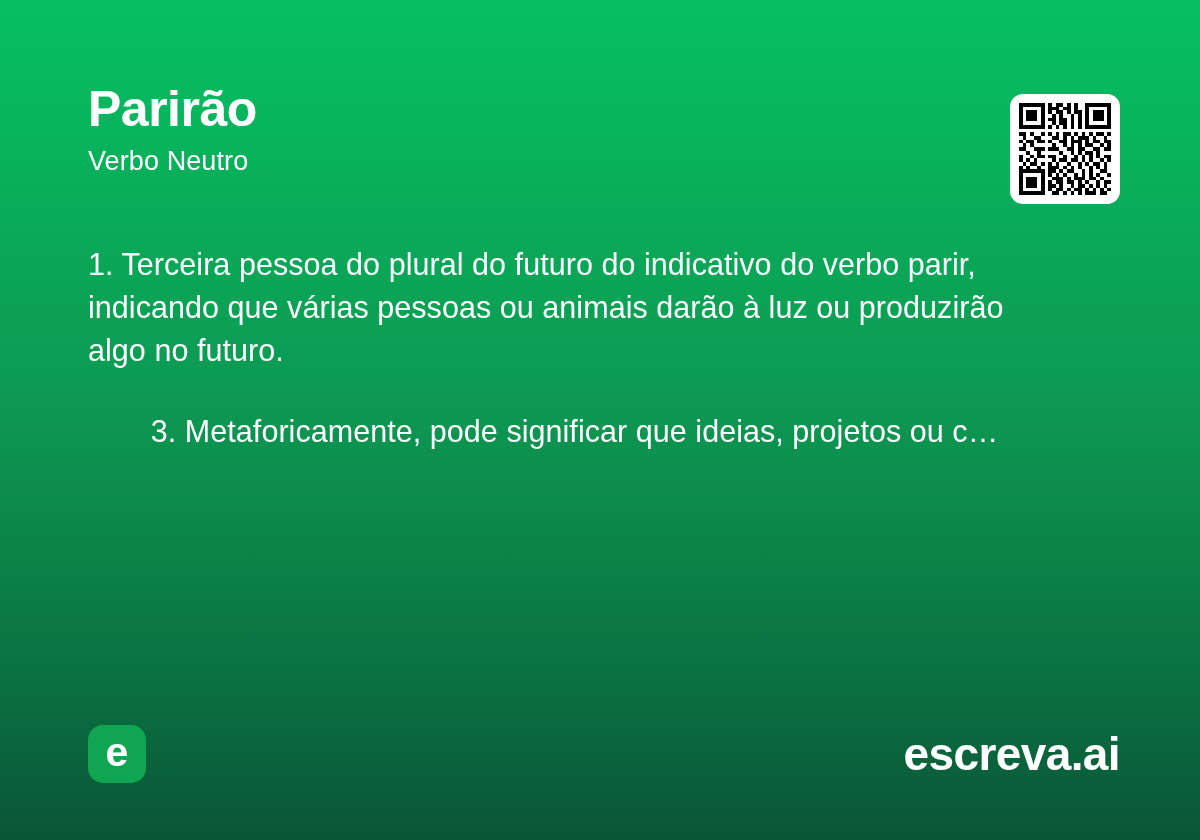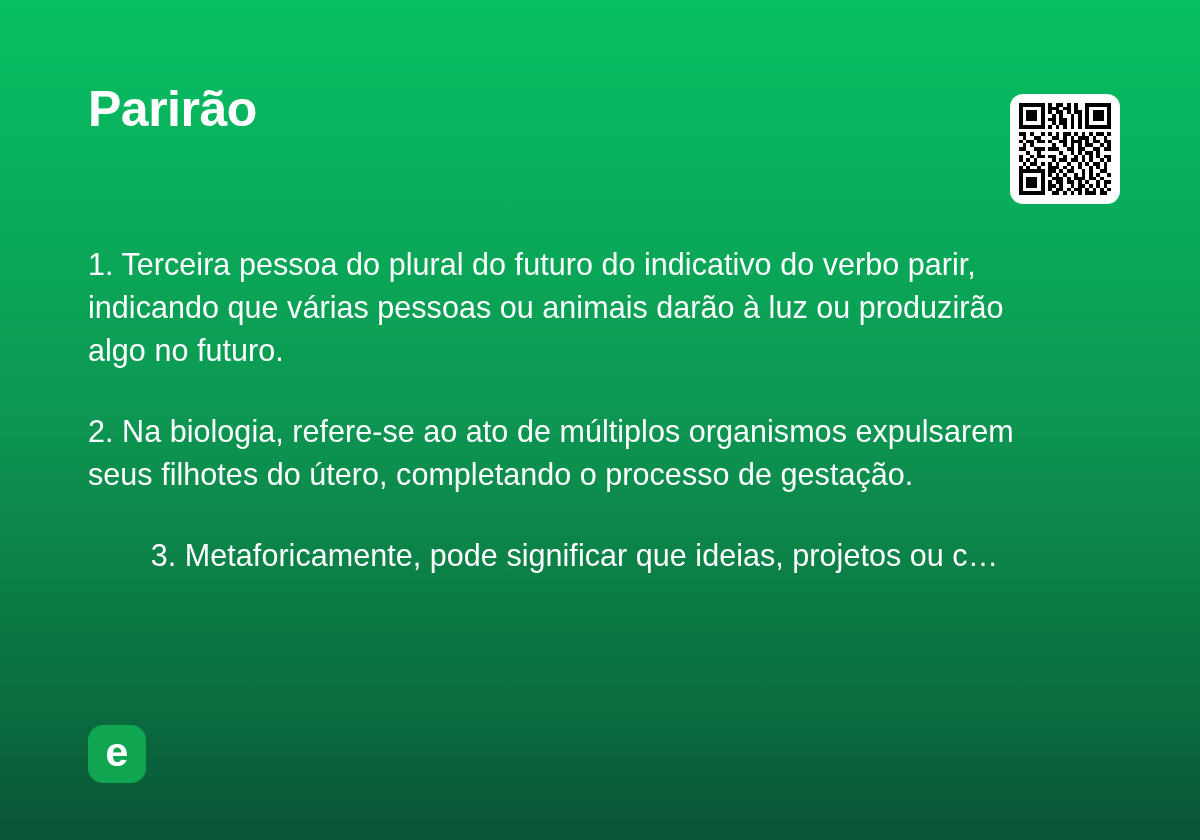--- a/index.html
+++ b/index.html
@@ -134,20 +134,21 @@
     letter-spacing: -0.6px;
   }
 </style>
 </head>
 <body>
 
 <div class="card">
 
   <div class="header">
     <h1 class="title">Parirão</h1>
+    <p class="subtitle">Verbo Neutro</p>
   </div>
 
   <div class="qr-card">
     <svg viewBox="0 0 25 25">
       <rect x="0" y="0" width="25" height="25" fill="#FFFFFF"></rect>
       <g fill="#000000">
 
         <rect x="0" y="0" width="7" height="1"></rect>
           <rect x="0" y="6" width="7" height="1"></rect>
         <rect x="0" y="0" width="1" height="7"></rect>
@@ -327,23 +328,23 @@
         <rect x="14" y="24" width="1" height="1"></rect>
           <rect x="16" y="24" width="1" height="1"></rect>
         <rect x="19" y="24" width="2" height="1"></rect>
           <rect x="23" y="24" width="1" height="1"></rect>
       </g>
     </svg>
   </div>
 
   <div class="definitions">
     <p class="definition">1. Terceira pessoa do plural do futuro do indicativo do verbo parir, indicando que várias pessoas ou animais darão à luz ou produzirão algo no futuro.</p>
-    <p class="definition">2. Na biologia, refere-se ao ato de múltiplos organismos expulsarem seus filhotes do útero, completando o processo de gestação.</p>
     <p class="definition">3. Metaforicamente, pode significar que ideias, projetos ou c…</p>
   </div>
 
   <div class="footer">
     <div class="logo-badge">
       <span>e</span>
     </div>
+    <div class="wordmark">escreva.ai</div>
   </div>
 
 </div>
 
 </body></html>

